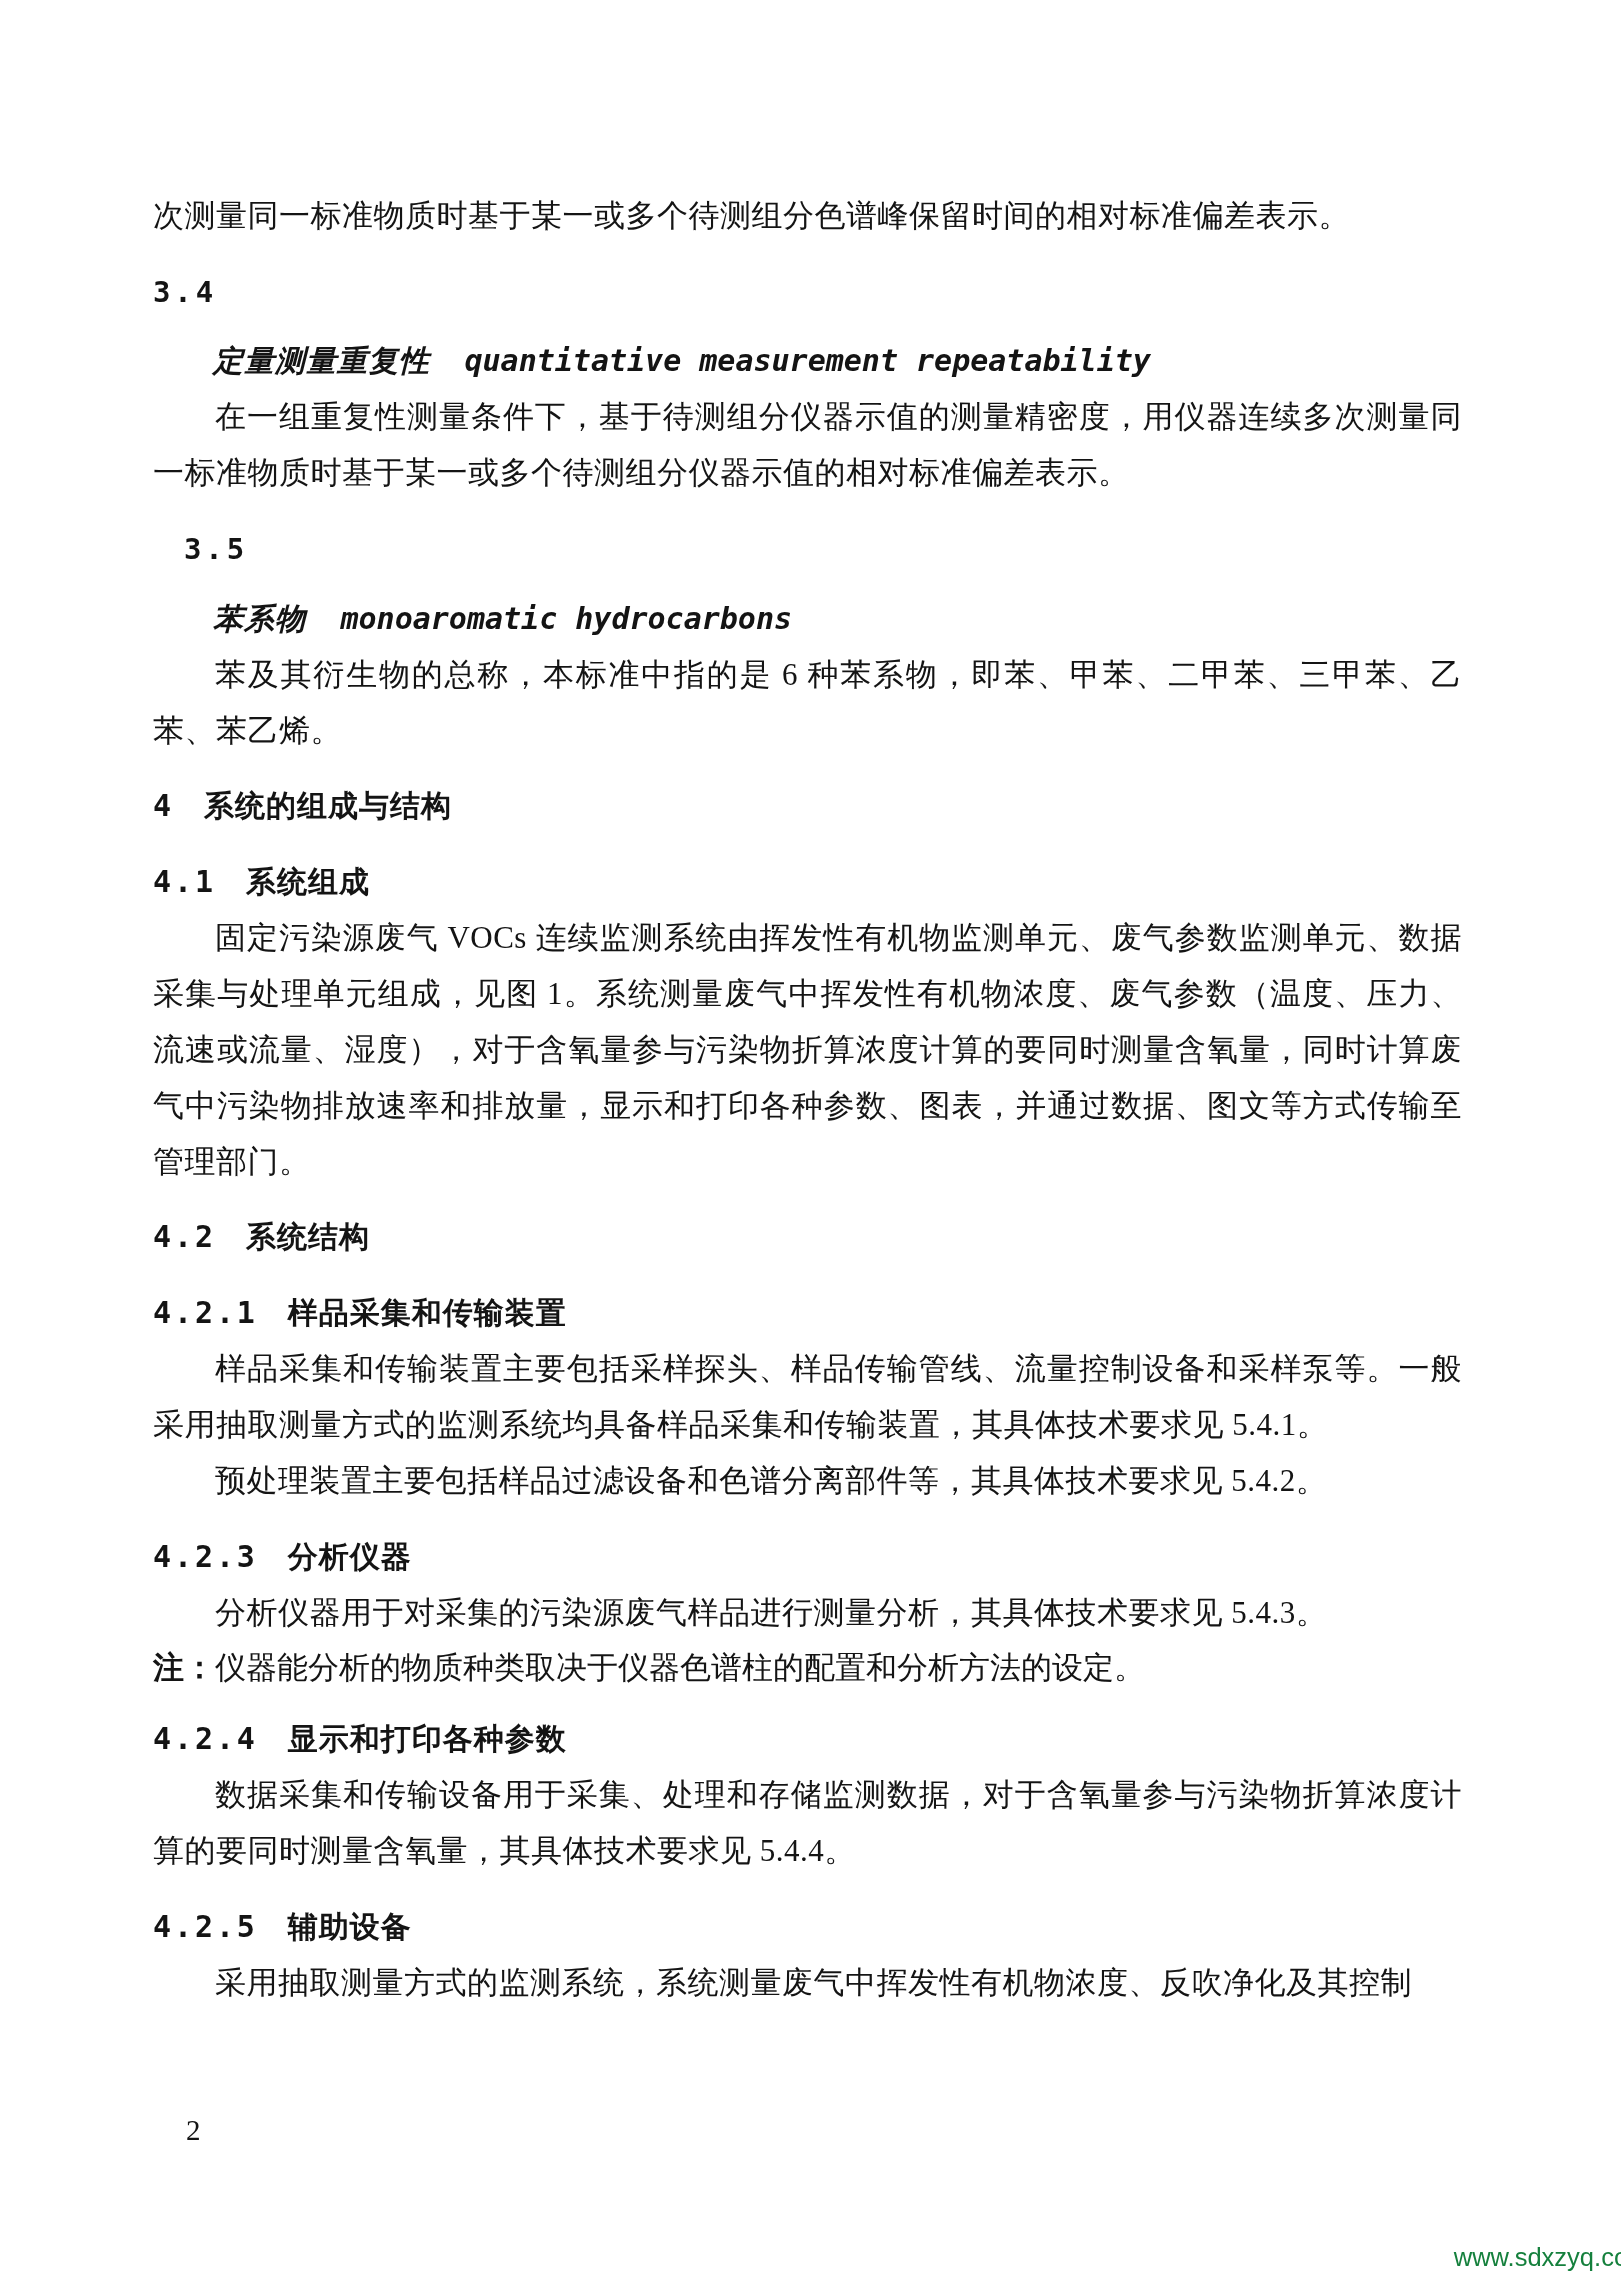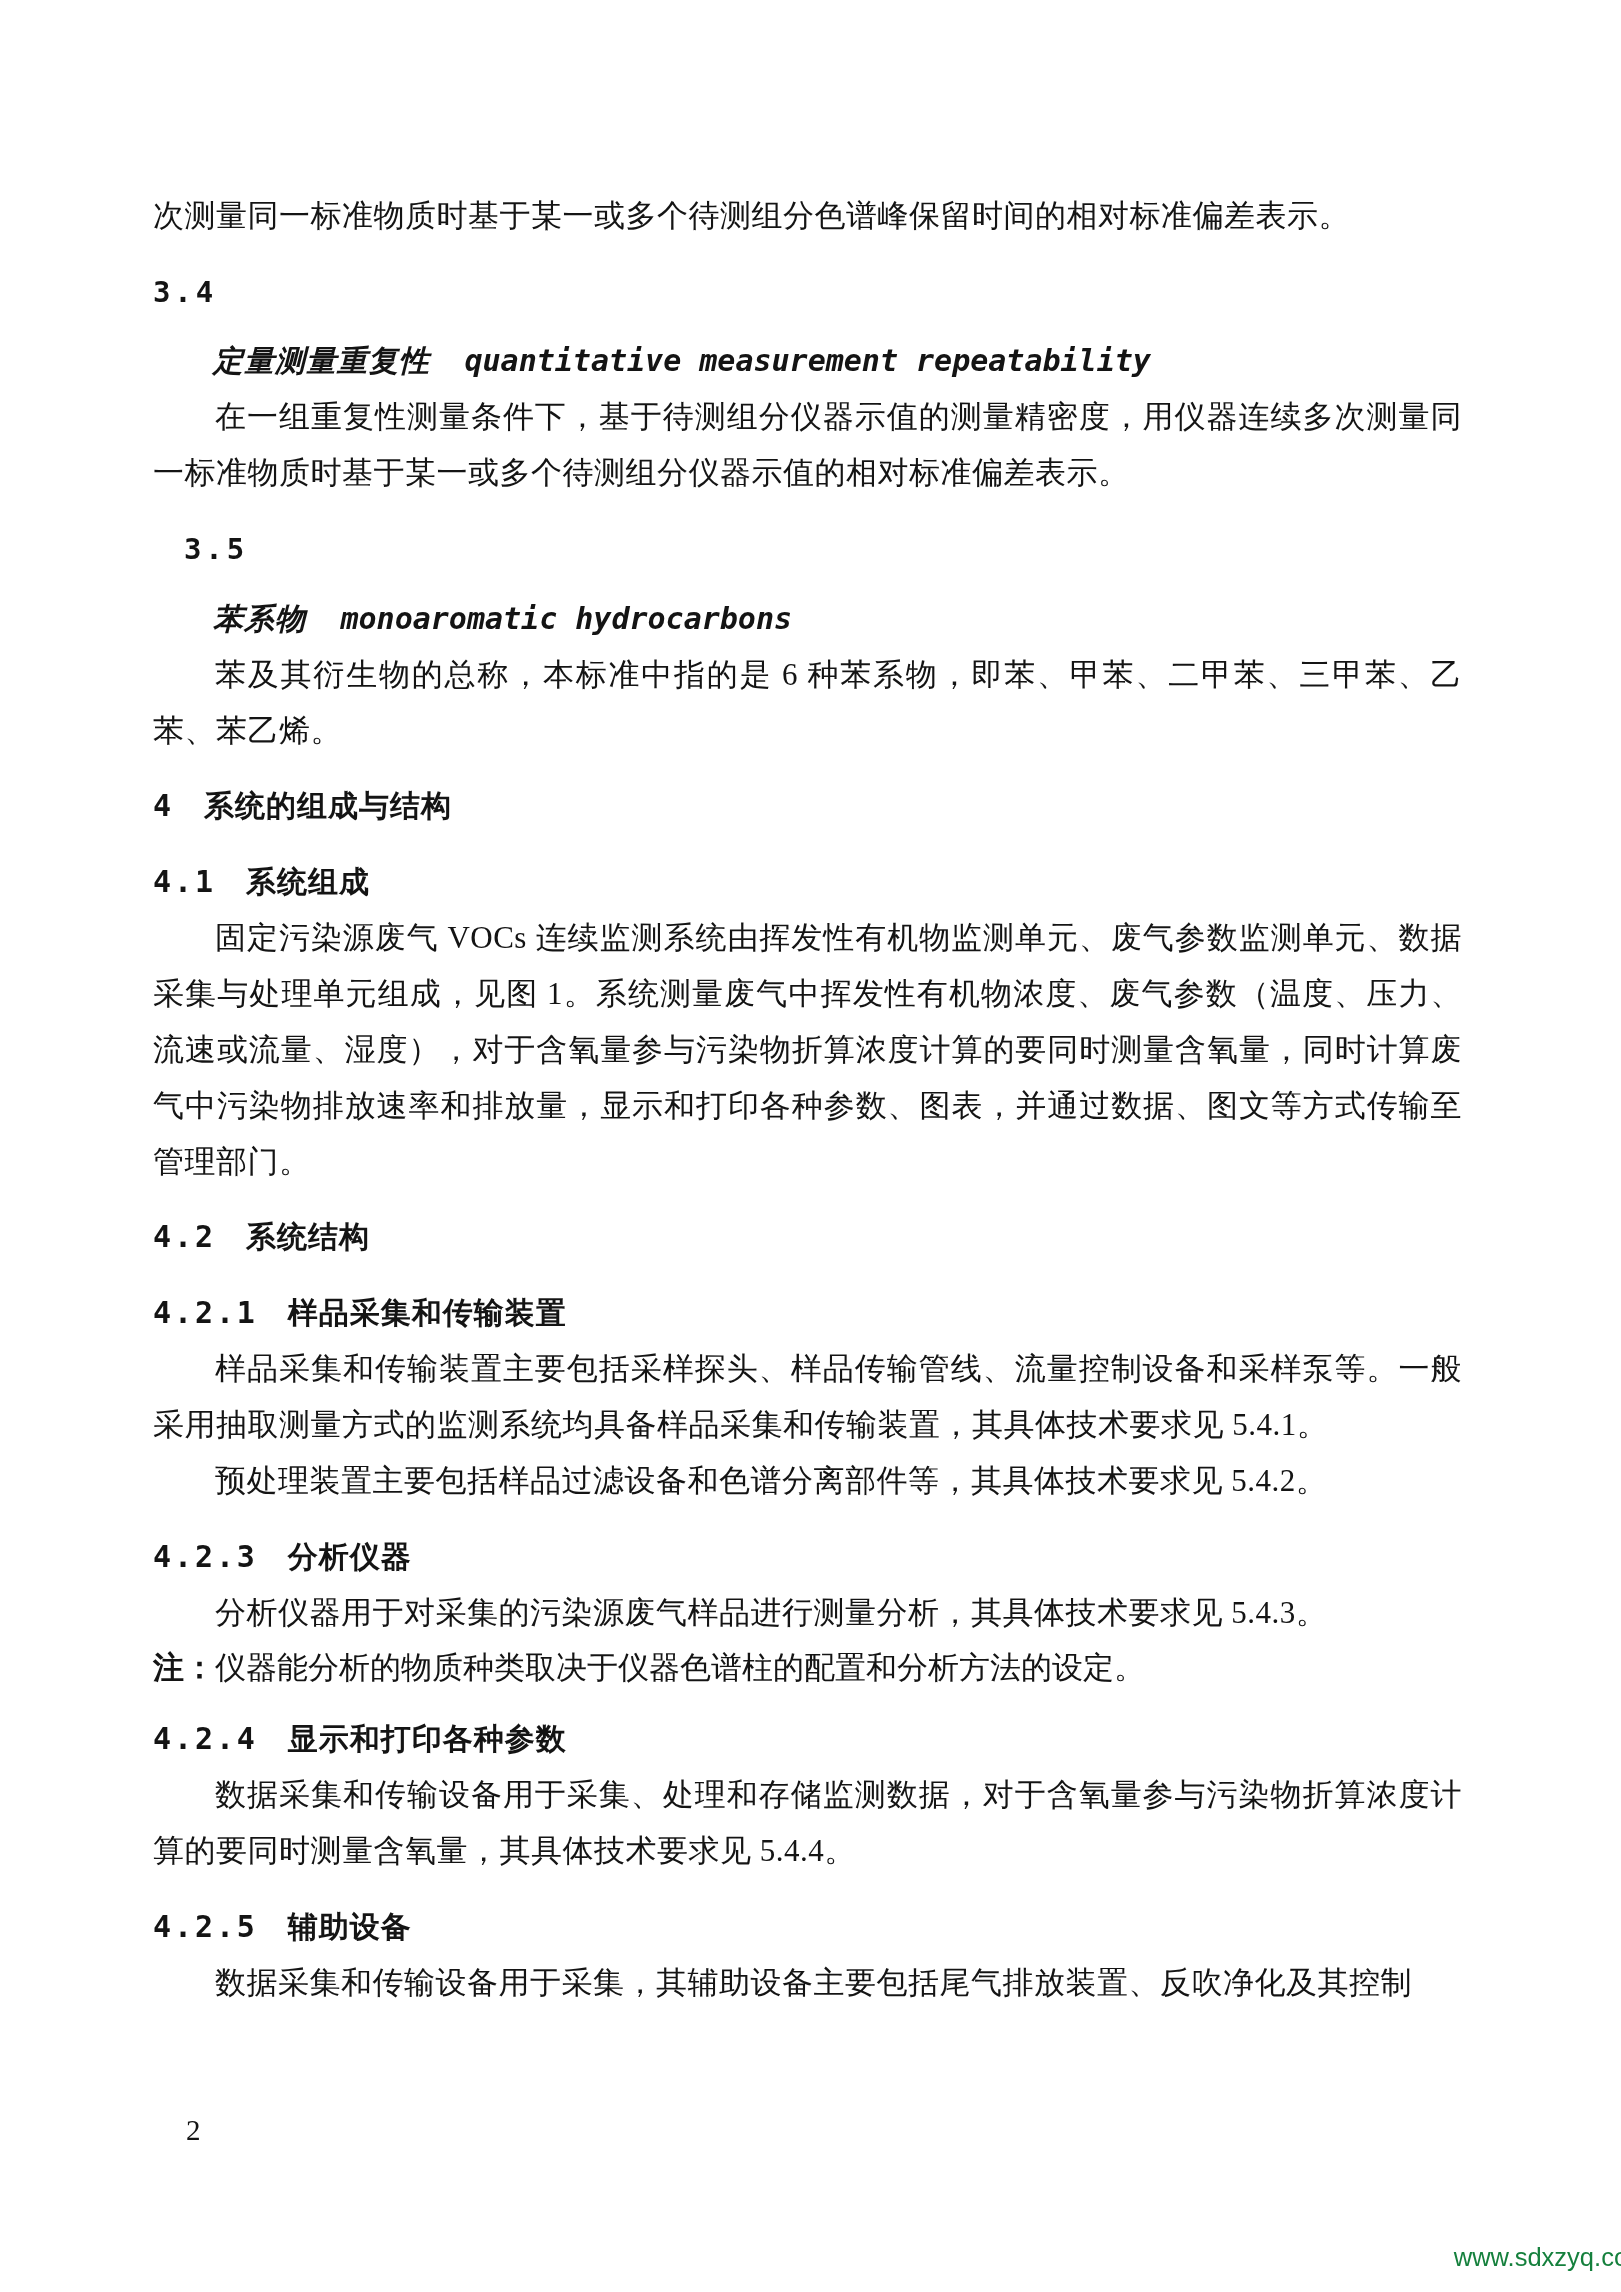--- a/index.html
+++ b/index.html
@@ -148,20 +148,20 @@
     </p>
 
     <div class="sec-heading">
       <span class="num">4.2.4</span><span>显示和打印各种参数</span>
     </div>
     <p class="body ind">数据采集和传输设备用于采集、处理和存储监测数据，对于含氧量参与污染物折算浓度计算的要同时测量含氧量，其具体技术要求见 5.4.4。</p>
 
     <div class="sec-heading">
       <span class="num">4.2.5</span><span>辅助设备</span>
     </div>
-    <p class="body ind">数据采集和传输设备用于采集，其辅助设备主要包括尾气排放装置、反吹净化及其控制</p>
+    <p class="body ind">采用抽取测量方式的监测系统，系统测量废气中挥发性有机物浓度、反吹净化及其控制</p>
 
   </div>
 
   <div class="page-number">2</div>
   <div class="watermark">www.sdxzyq.com</div>
 </div>
 
 
 </body></html>

